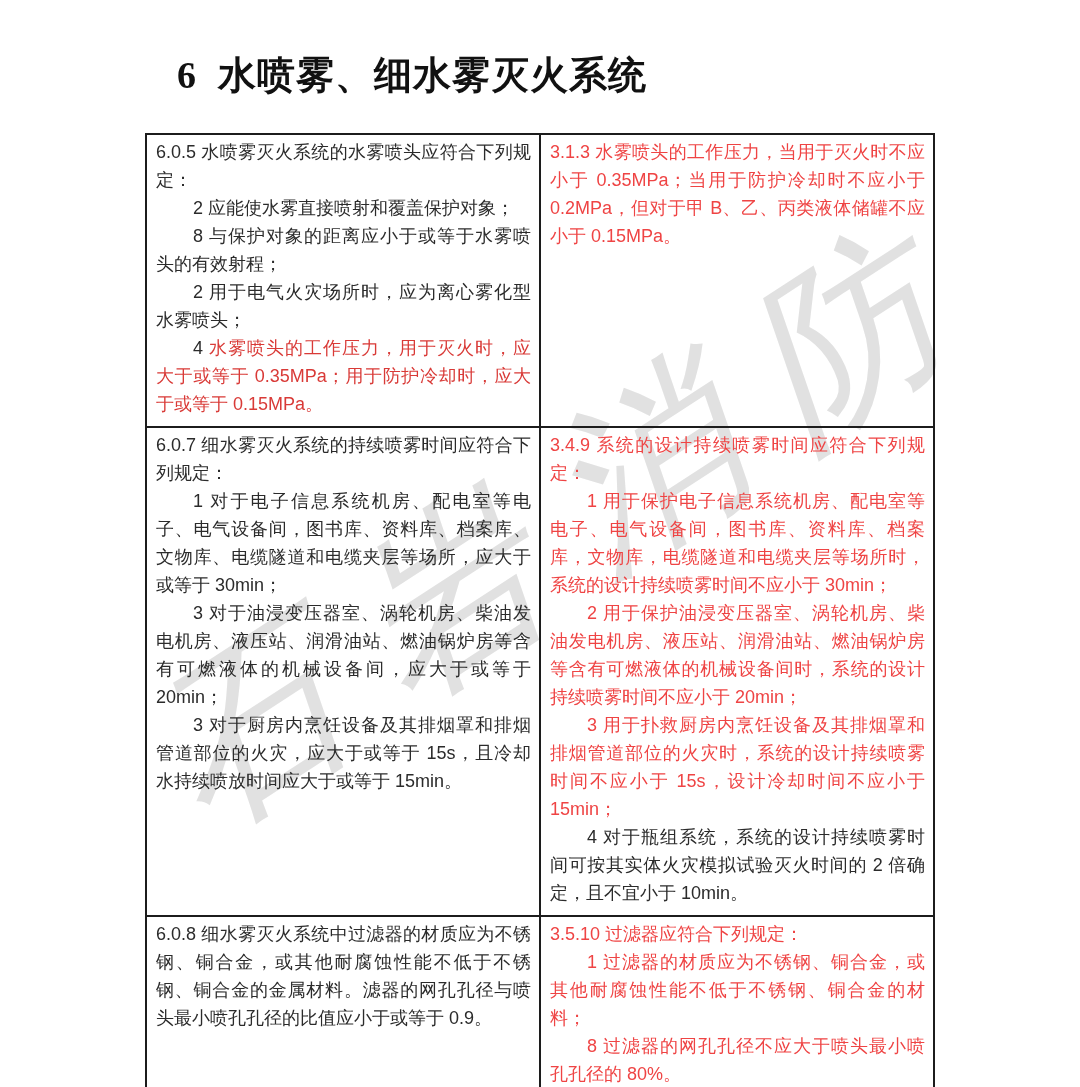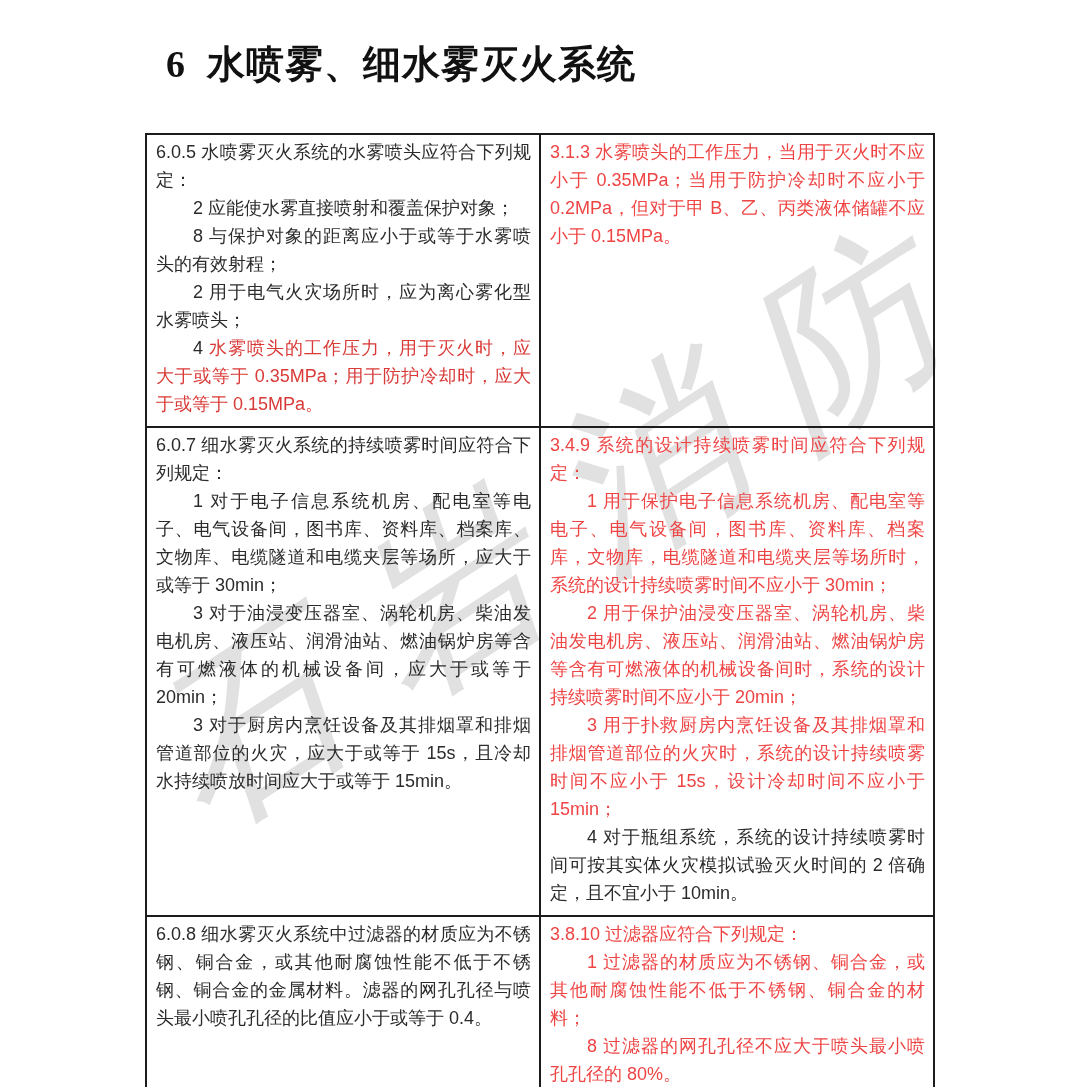--- a/index.html
+++ b/index.html
@@ -12,21 +12,21 @@
     position: relative;
     width: 1080px;
     height: 1087px;
     background: #ffffff;
     overflow: hidden;
   }
   .title {
     position: absolute;
     left: 162px;
     top: 38px;
-    margin: 4px;
+    margin: 15px;
     font-family: "Liberation Serif", serif;
     font-weight: bold;
     font-size: 38px;
     line-height: 44px;
     color: #111111;
     letter-spacing: 1px;
     white-space: pre;
   }
   .watermark {
     position: absolute;
@@ -104,23 +104,23 @@
           <td>
             <p class="para bold"><span class="seg">3.4.9 系统的设计持续喷雾时间应符合下列规定：</span></p>
             <p class="para indent bold"><span class="seg">1 用于保护电子信息系统机房、配电室等电子、电气设备间，图书库、资料库、档案库，文物库，电缆隧道和电缆夹层等场所时，系统的设计持续喷雾时间不应小于 30min；</span></p>
             <p class="para indent bold"><span class="seg">2 用于保护油浸变压器室、涡轮机房、柴油发电机房、液压站、润滑油站、燃油锅炉房等含有可燃液体的机械设备间时，系统的设计持续喷雾时间不应小于 20min；</span></p>
             <p class="para indent bold"><span class="seg">3 用于扑救厨房内烹饪设备及其排烟罩和排烟管道部位的火灾时，系统的设计持续喷雾时间不应小于 15s，设计冷却时间不应小于 15min；</span></p>
             <p class="para indent"><span class="seg">4 对于瓶组系统，系统的设计持续喷雾时间可按其实体火灾模拟试验灭火时间的 2 倍确定，且不宜小于 10min。</span></p>
           </td>
         </tr>
         <tr>
           <td>
-            <p class="para"><span class="seg">6.0.8 细水雾灭火系统中过滤器的材质应为不锈钢、铜合金，或其他耐腐蚀性能不低于不锈钢、铜合金的金属材料。滤器的网孔孔径与喷头最小喷孔孔径的比值应小于或等于 0.4。</span></p>
+            <p class="para"><span class="seg">6.0.8 细水雾灭火系统中过滤器的材质应为不锈钢、铜合金，或其他耐腐蚀性能不低于不锈钢、铜合金的金属材料。滤器的网孔孔径与喷头最小喷孔孔径的比值应小于或等于 0.9。</span></p>
           </td>
           <td>
-            <p class="para bold"><span class="seg">3.8.10 过滤器应符合下列规定：</span></p>
+            <p class="para bold"><span class="seg">3.5.10 过滤器应符合下列规定：</span></p>
             <p class="para indent bold"><span class="seg">1 过滤器的材质应为不锈钢、铜合金，或其他耐腐蚀性能不低于不锈钢、铜合金的材料；</span></p>
             <p class="para indent bold"><span class="seg">8 过滤器的网孔孔径不应大于喷头最小喷孔孔径的 80%。</span></p>
           </td>
         </tr>
       </tbody>
   </table>
 </div>
 
 </body></html>

